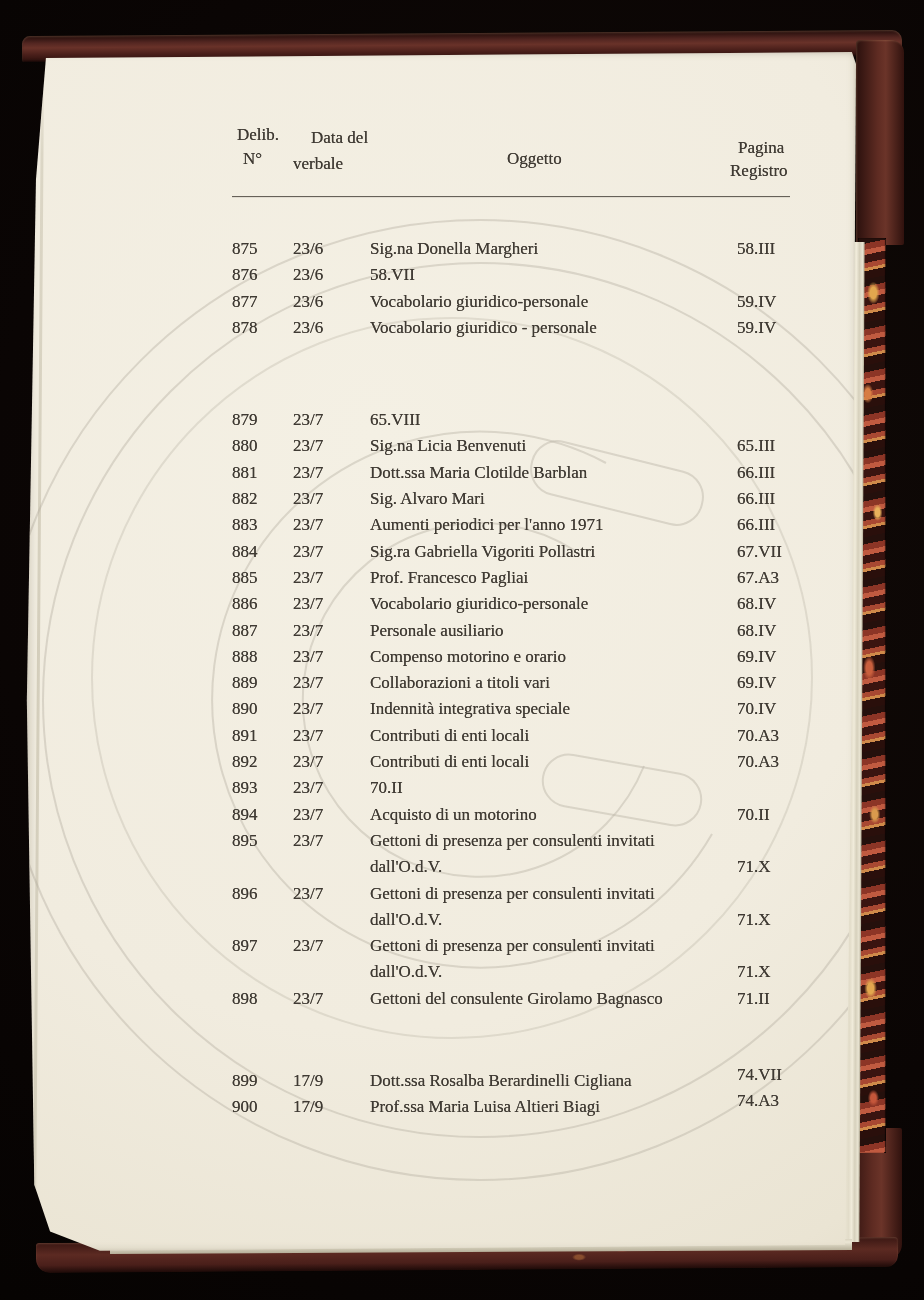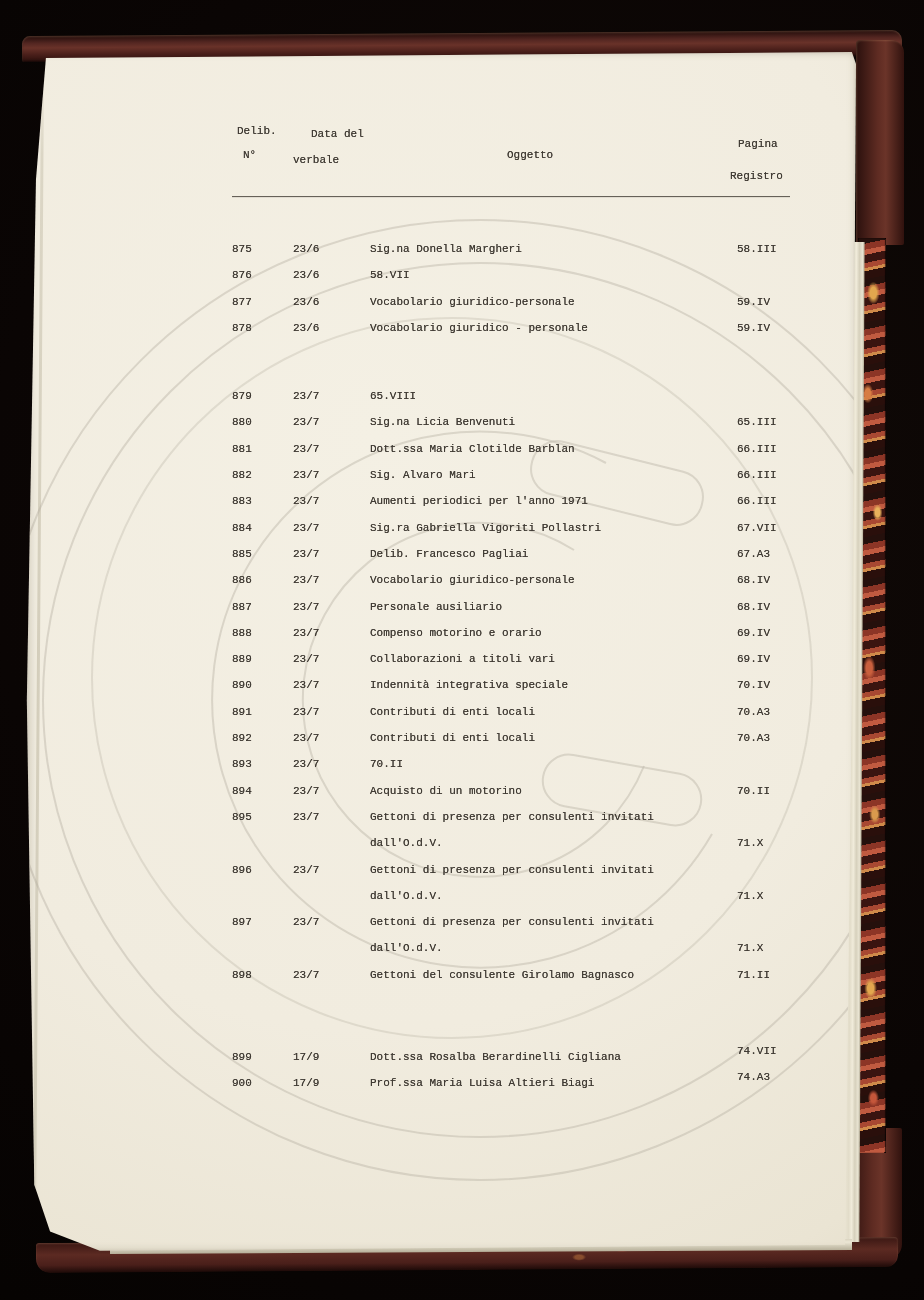--- a/index.html
+++ b/index.html
@@ -57,35 +57,35 @@
     box-shadow:inset 0 8px 9px -7px rgba(90,78,55,.45),
                inset 10px 0 12px -9px rgba(95,84,60,.40),
                inset -7px 0 9px -7px rgba(110,96,70,.35),
                inset 0 -8px 10px -8px rgba(100,88,62,.35);}
   .left-edge-line{position:absolute;left:11px;top:10px;bottom:8px;width:3px;
     background:linear-gradient(180deg,transparent 0,#c9c3af 8%,#bdb6a0 50%,#c9c3af 92%,transparent 100%);
     border-radius:3px;opacity:.55;transform:rotate(.4deg);}
   
   .wm{position:absolute;left:0;top:0;pointer-events:none;opacity:.8;}
   
-  .content{position:absolute;inset:0;color:#3f3a33;font-size:11px;
-    text-shadow:0 0 .6px rgba(63,58,51,.85);}
+  .content{position:absolute;inset:0;color:#3f3a33;font-size:17px;
+    text-shadow:0 0 .6px rgba(63,58,51,.85);font-family:Liberation Serif, serif;}
   .hdr{position:absolute;white-space:pre;}
   .rule{position:absolute;left:206px;top:146px;width:558px;height:0;
     border-top:1.6px solid #57524a;opacity:.9;
     box-shadow:0 .5px 0 rgba(87,82,74,.25);}
   .rows{position:absolute;left:206px;top:186px;width:575px;}
   .row{display:flex;align-items:flex-start;line-height:26.3px;}
   .row .c{white-space:pre;}
   .row .n{width:61px;}
   .row .d{width:77px;}
   .row .o{width:367px;}
   .row .o .l1,.row .o .l2{display:block;}
   .row .p{width:66px;}
-  .row.gap{margin-top:42px;}
+  .row.gap{margin-top:66px;}
   .row.gap2{margin-top:56px;}
   .row.twoline .p{align-self:flex-end;}
   .row.raised .p{transform:translateY(-6px);}
 </style>
 </head>
 <body>
 
 <div class="stage">
 
   <div class="leather cover-top"></div>
@@ -113,21 +113,21 @@
 
     <div class="page-shade"></div>
 
     <div class="content">
       <span class="hdr" style="left:211px;top:75px">Delib.</span>
       <span class="hdr" style="left:217px;top:99px">N°</span>
       <span class="hdr" style="left:285px;top:78px">Data del</span>
       <span class="hdr" style="left:267px;top:104px">verbale</span>
       <span class="hdr" style="left:481px;top:99px">Oggetto</span>
       <span class="hdr" style="left:712px;top:88px">Pagina</span>
-      <span class="hdr" style="left:704px;top:120px">Registro</span>
+      <span class="hdr" style="left:704px;top:111px">Registro</span>
 
       <div class="rule"></div>
 
       <div class="rows" id="rows">
           <div class="row">
     <span class="c n">875</span>
     <span class="c d">23/6</span>
     <span class="c o"><span class="l1">Sig.na Donella Margheri</span><span class="l2"></span></span>
     <span class="c p">58.III</span>
   </div>
@@ -179,21 +179,21 @@
   </div>
           <div class="row">
     <span class="c n">884</span>
     <span class="c d">23/7</span>
     <span class="c o"><span class="l1">Sig.ra Gabriella Vigoriti Pollastri</span><span class="l2"></span></span>
     <span class="c p">67.VII</span>
   </div>
           <div class="row">
     <span class="c n">885</span>
     <span class="c d">23/7</span>
-    <span class="c o"><span class="l1">Delib. Francesco Pagliai</span><span class="l2"></span></span>
+    <span class="c o"><span class="l1">Prof. Francesco Pagliai</span><span class="l2"></span></span>
     <span class="c p">67.A3</span>
   </div>
           <div class="row">
     <span class="c n">886</span>
     <span class="c d">23/7</span>
     <span class="c o"><span class="l1">Vocabolario giuridico-personale</span><span class="l2"></span></span>
     <span class="c p">68.IV</span>
   </div>
           <div class="row">
     <span class="c n">887</span>

